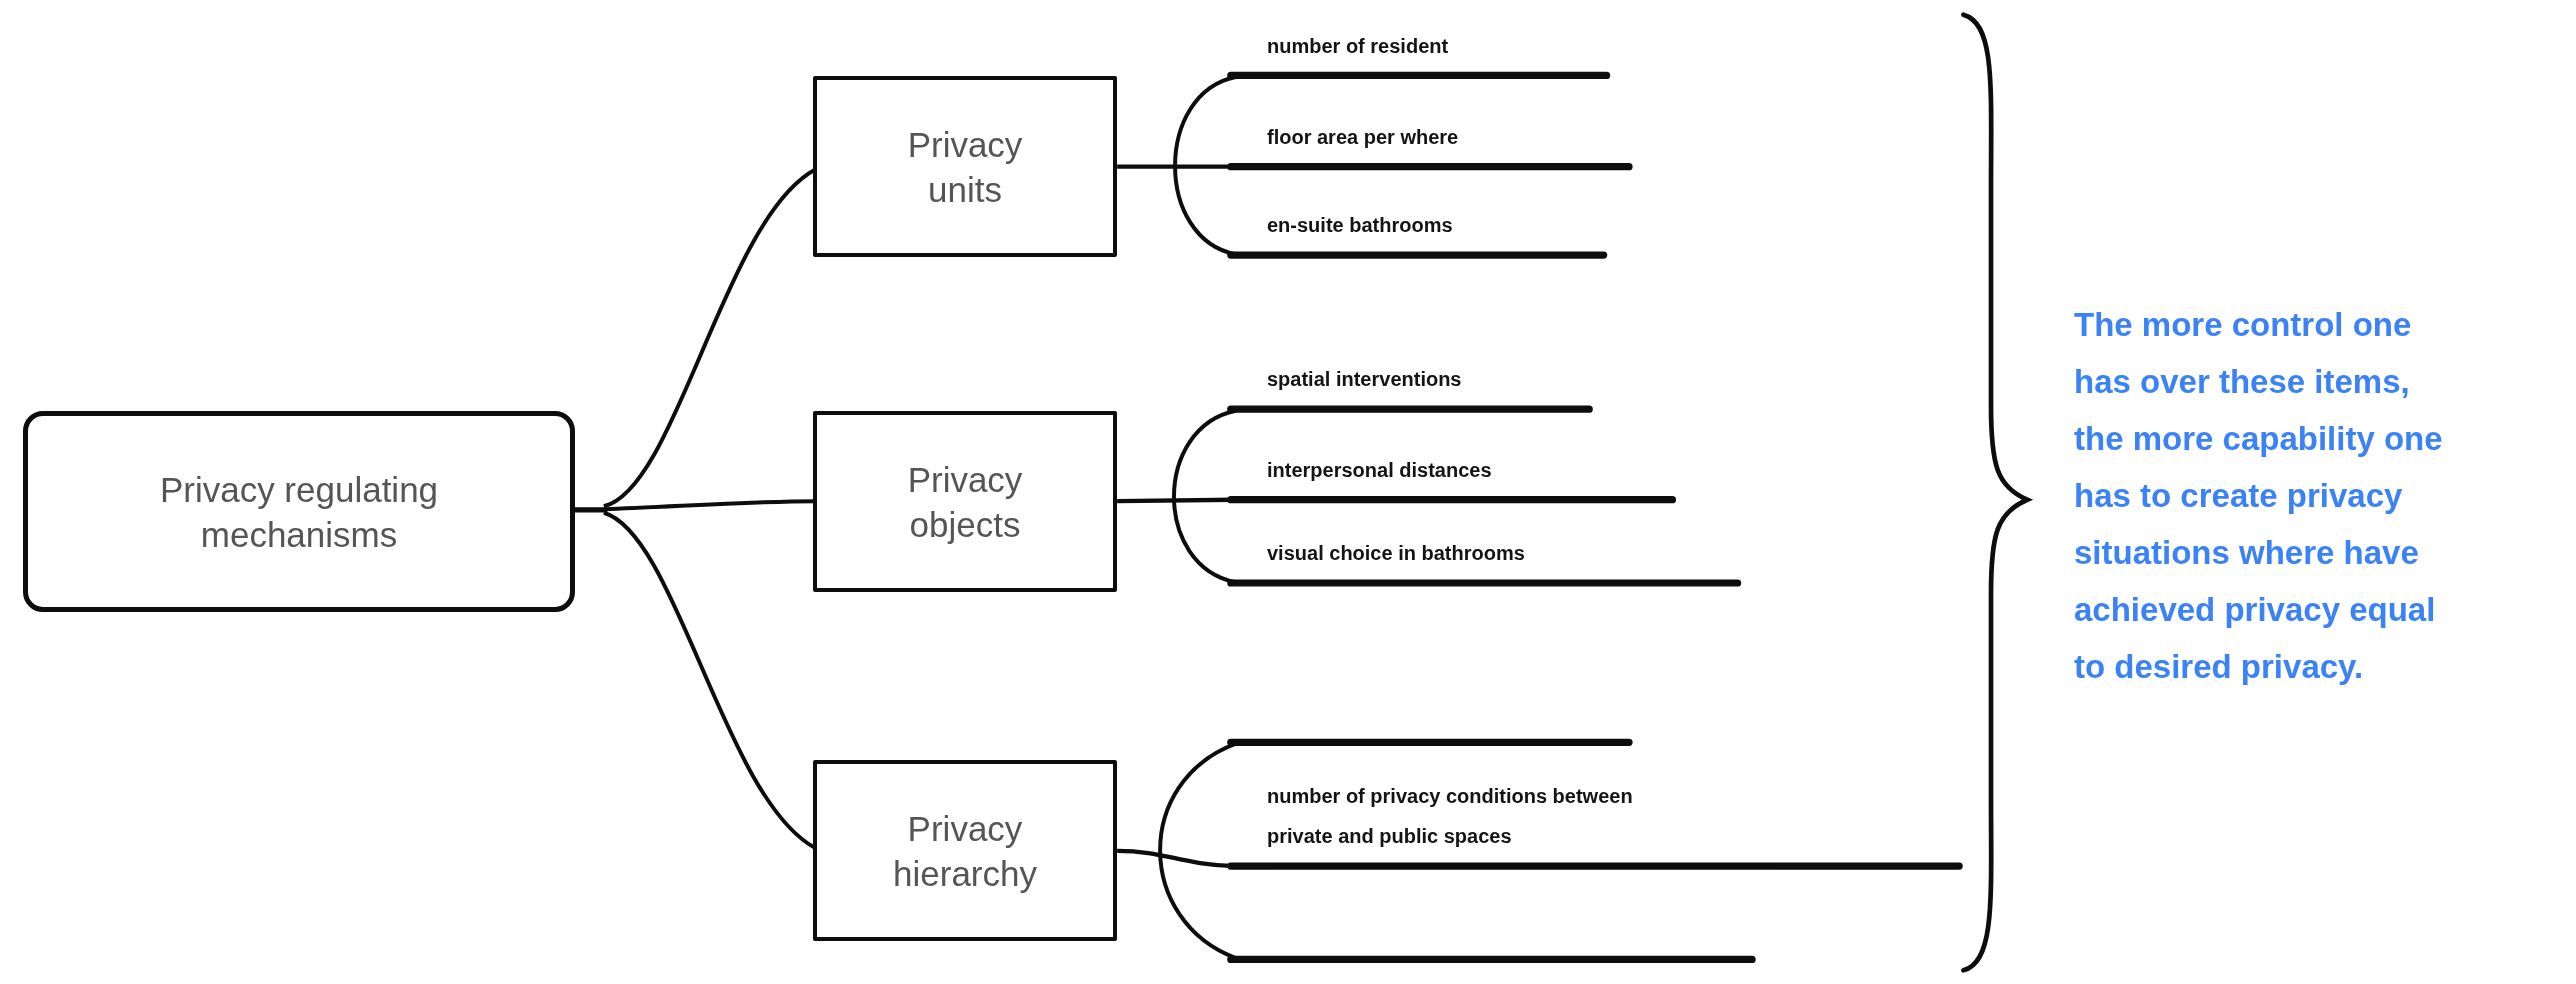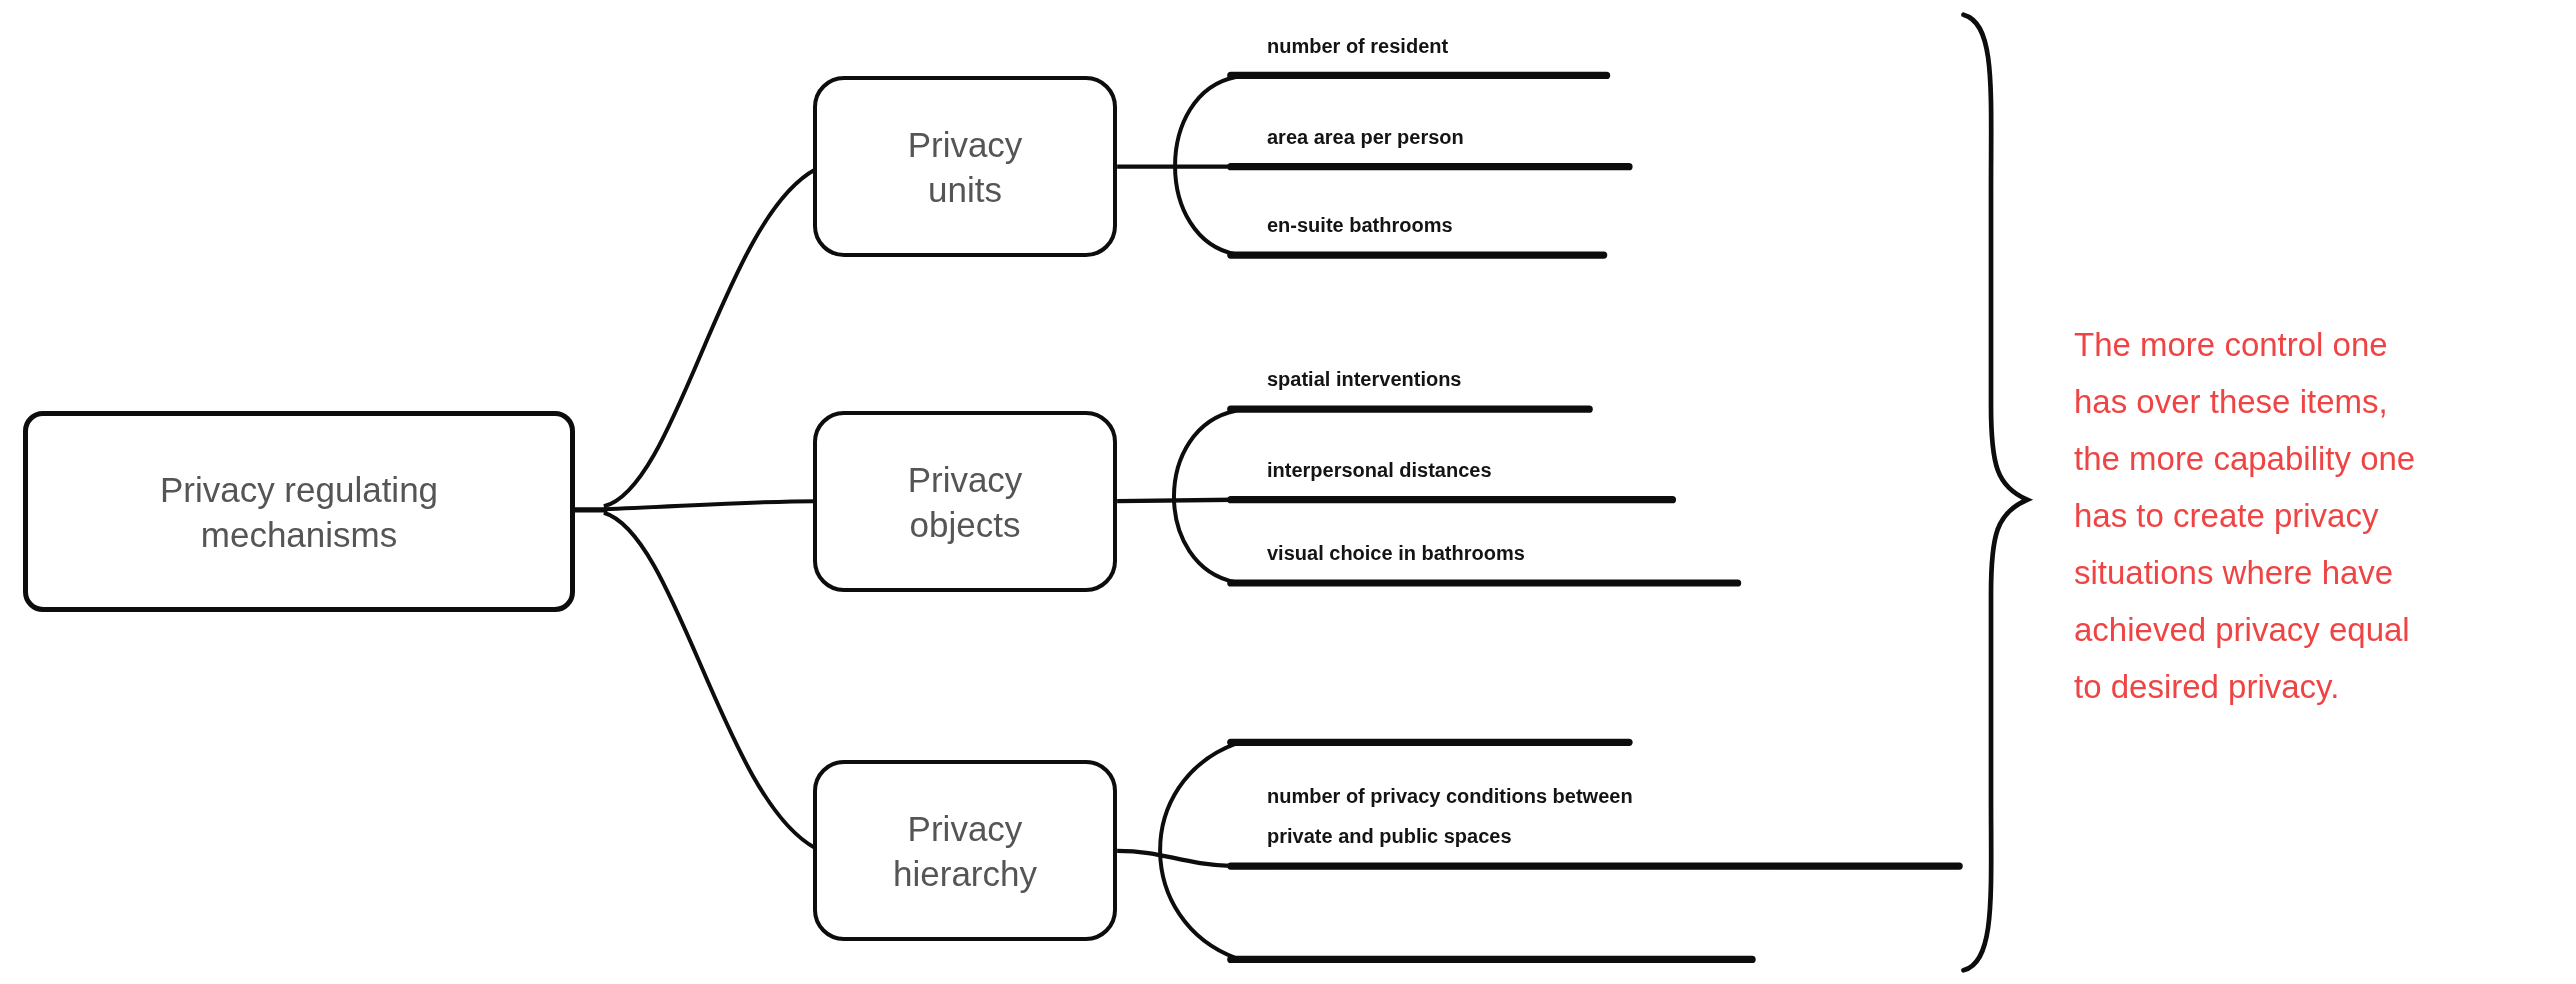--- a/index.html
+++ b/index.html
@@ -34,21 +34,21 @@
     box-sizing: border-box;
   }
   .root-box {
     left: 23px; top: 411px;
     width: 552px; height: 201px;
   }
   .branch-box {
     left: 813px;
     width: 304px; height: 181px;
     border-width: 4.3px;
-    border-radius: 31px;
+    border-radius: 2px;
   }
   .branch-units     { top: 76px; }
   .branch-objects   { top: 411px; }
   .branch-hierarchy { top: 760px; }
   .node-label {
     color: #555555;
     font-size: 35px;
     line-height: 45px;
     white-space: pre-line;
     font-weight: 400;
@@ -68,26 +68,26 @@
   .leaf-1c { bottom: 740px; }
   .leaf-2a { bottom: 586px; }
   .leaf-2b { bottom: 495px; }
   .leaf-2c { bottom: 412px; }
   .leaf-3a { bottom: 253px; }
   .leaf-3b { bottom: 129px; }
   .leaf-3c { bottom: 35px; }
   .annotation {
     position: absolute;
     left: 2074px;
-    top: 316px;
+    top: 296px;
     width: 492px;
-    color: #ef4444;
+    color: #3b82f6;
     font-size: 33px;
     line-height: 57px;
-    font-weight: 400;
+    font-weight: 700;
     white-space: pre-line;
     z-index: 2;
   }
 </style>
 </head>
 <body>
 
 <div id="stage">
 
   <svg id="wires" viewBox="0 0 3558 1360" xmlns="http://www.w3.org/2000/svg">
@@ -136,21 +136,21 @@
   <div class="node-box branch-box branch-objects">
     <div class="node-label">Privacy
 objects</div>
   </div>
   <div class="node-box branch-box branch-hierarchy">
     <div class="node-label">Privacy
 hierarchy</div>
   </div>
 
   <div class="leaf-label leaf-1a">number of resident</div>
-  <div class="leaf-label leaf-1b">area area per person</div>
+  <div class="leaf-label leaf-1b">floor area per where</div>
   <div class="leaf-label leaf-1c">en-suite bathrooms</div>
 
   <div class="leaf-label leaf-2a">spatial interventions</div>
   <div class="leaf-label leaf-2b">interpersonal distances</div>
   <div class="leaf-label leaf-2c">visual choice in bathrooms</div>
 
   <div class="leaf-label leaf-3b">number of privacy conditions between
 private and public spaces</div>
 
   <div class="annotation">The more control one

